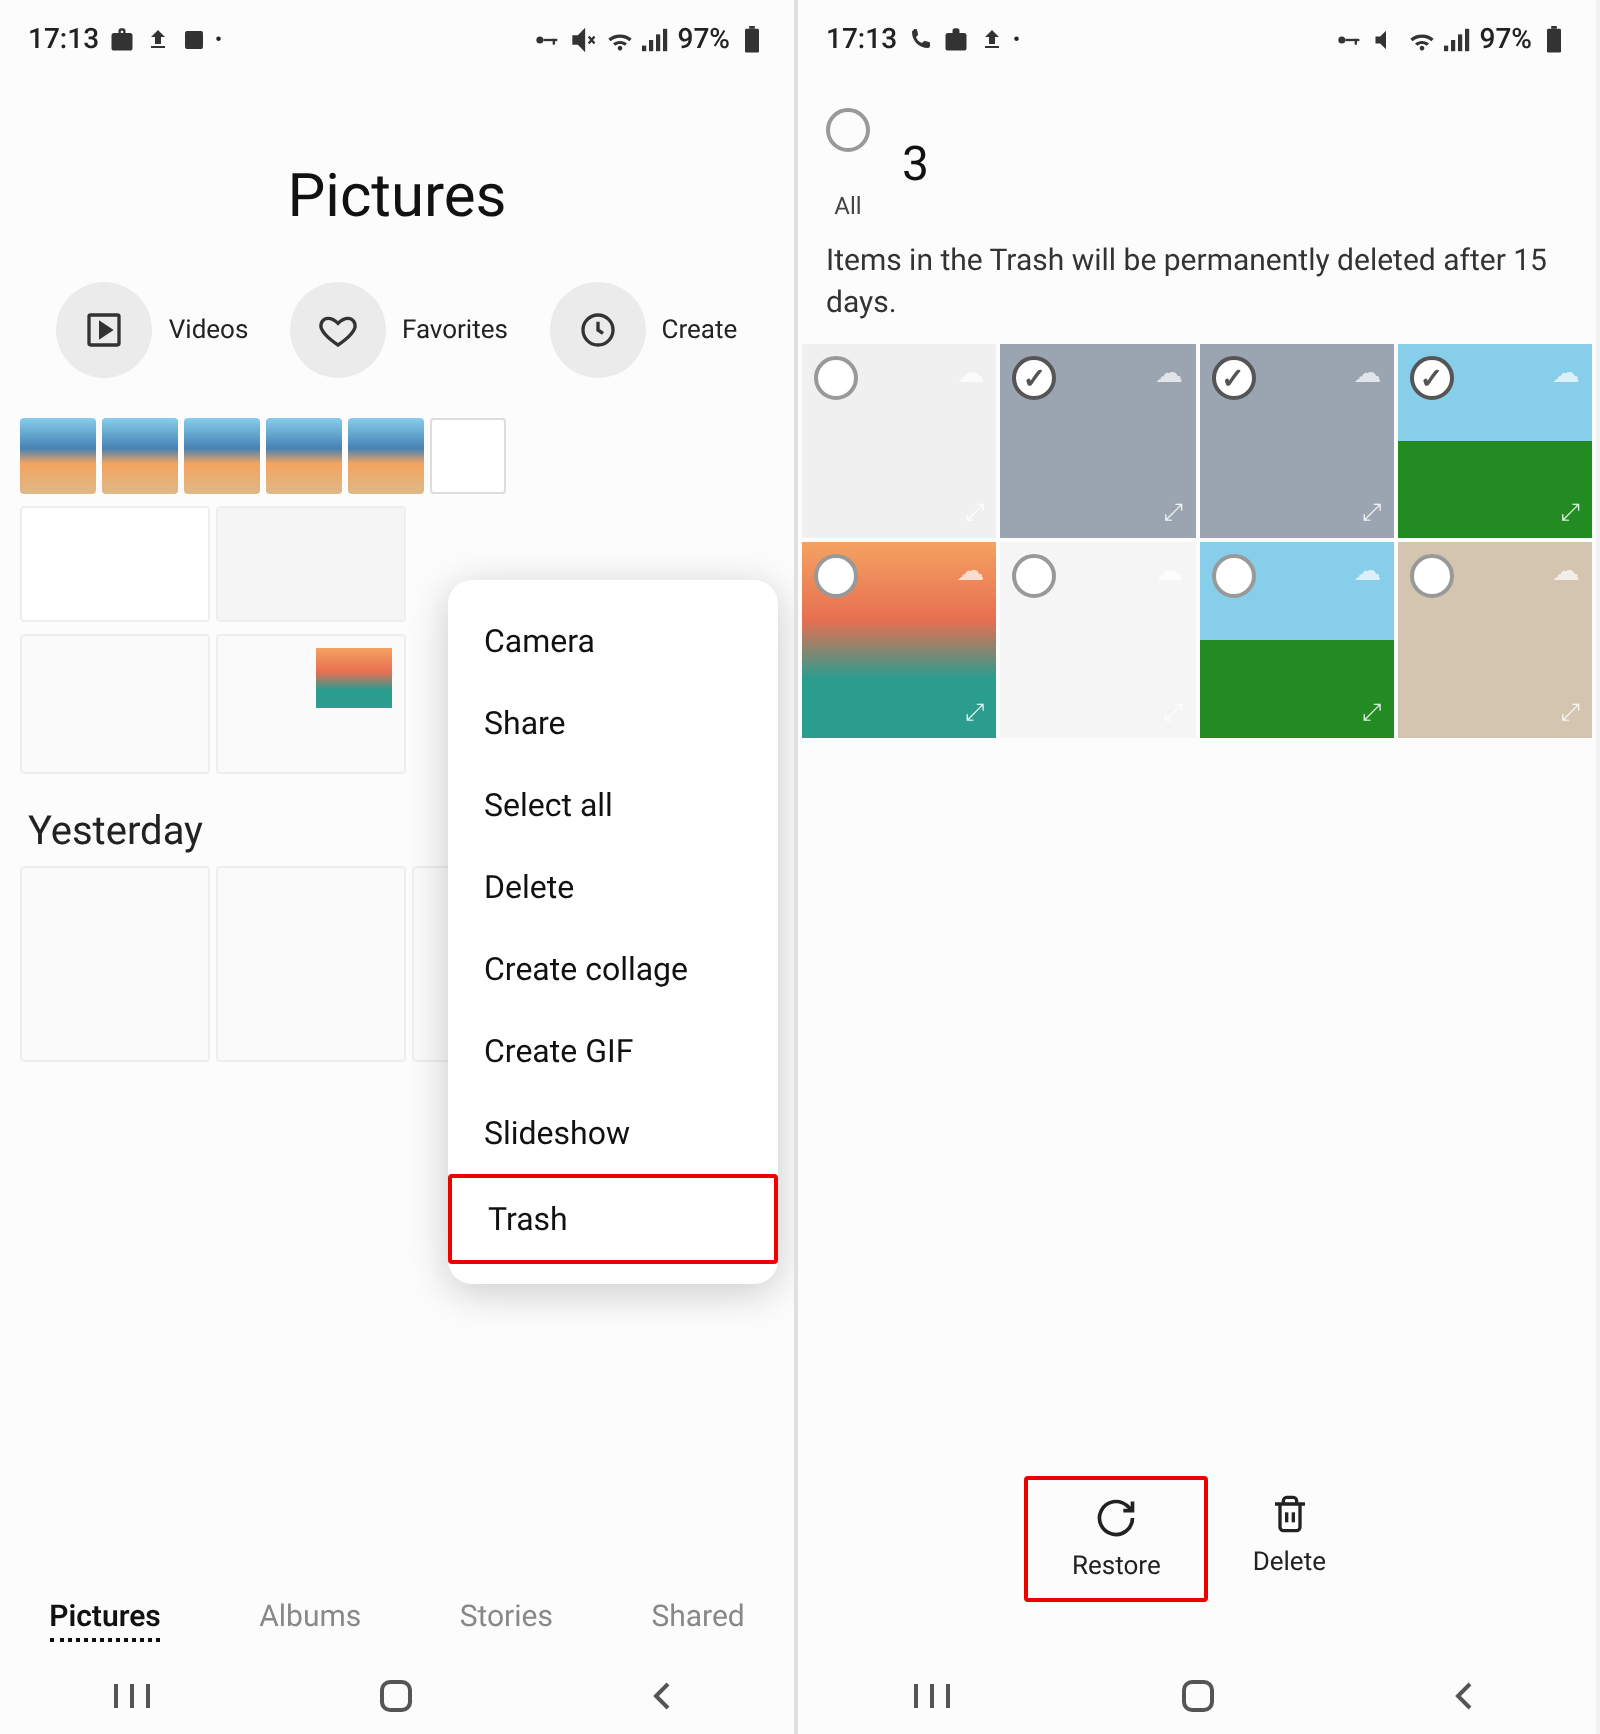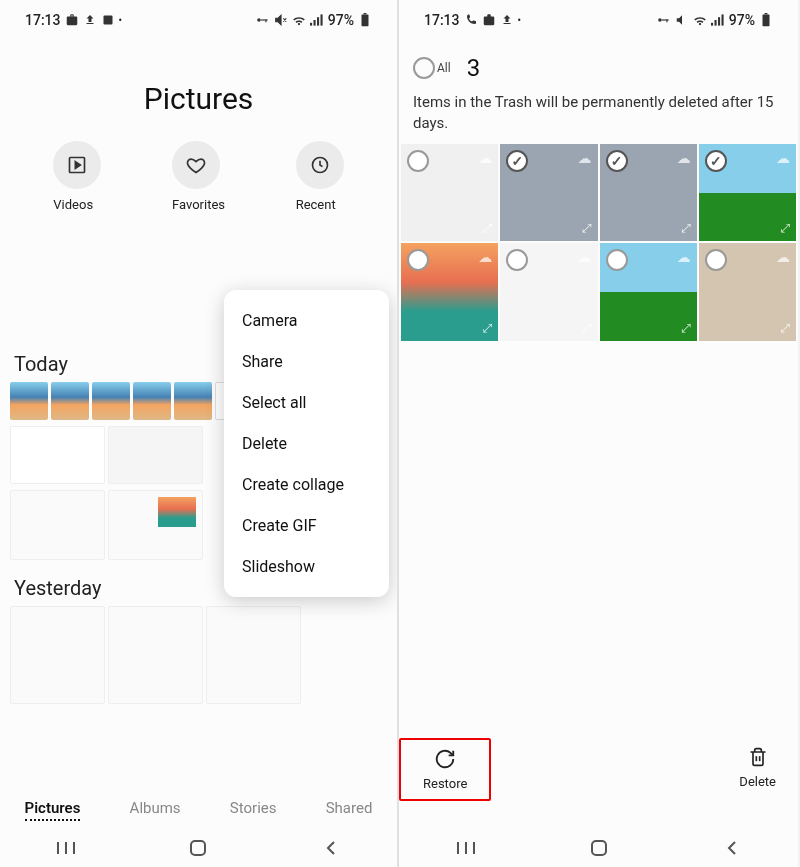--- a/index.html
+++ b/index.html
@@ -1,53 +1,53 @@
 <!DOCTYPE html>
 <html><head>
 <meta charset="utf-8">
 <style>
 *{box-sizing:border-box;margin:0;padding:0;font-family:-apple-system,BlinkMacSystemFont,"Segoe UI",Roboto,sans-serif}
 body{background:#f2f2f2;width:800px;height:867px;display:flex}
 .phone{width:399px;height:867px;background:#fcfcfc;position:relative;overflow:hidden}
 .phone-left{border-right:2px solid #e0e0e0}
-.status-bar{display:flex;justify-content:space-between;align-items:center;padding:12px 25px 8px;font-size:14px;font-weight:500;color:#222}
+.status-bar{display:flex;justify-content:space-between;align-items:center;padding:12px 14px 8px;font-size:14px;font-weight:500;color:#222}
 .status-left,.status-right{display:flex;align-items:center;gap:4px}
 .status-icon{width:14px;height:14px;display:inline-flex;align-items:center;justify-content:center}
 .title-area{text-align:center;padding:45px 0 25px}
 .title-text{font-size:30px;font-weight:400;color:#111}
 .quick-row{display:flex;justify-content:space-around;padding:0 18px 20px}
-.quick-item{display:flex;flex-direction:column;gap:8px}
+.quick-item{display:flex;flex-direction:row;align-items:center;gap:8px}
 .quick-circle{width:48px;height:48px;border-radius:50%;background:#ebebeb;display:flex;align-items:center;justify-content:center}
 .quick-label{font-size:13px;color:#222}
 .section-title{padding:10px 14px 6px;font-size:20px;color:#222}
 .thumb{background:#ddd;border-radius:2px}
 .thumb-row{display:flex;gap:3px;padding:0 10px;margin-bottom:6px}
 .menu-popup{position:absolute;right:8px;top:290px;width:165px;background:#fff;border-radius:12px;box-shadow:0 4px 20px rgba(0,0,0,0.2);padding:10px 0;z-index:10}
 .menu-item{padding:11px 18px;font-size:16px;color:#111;cursor:pointer}
 .highlight-red{border:2px solid #e00;border-radius:2px}
 .bottom-tabs{position:absolute;bottom:38px;left:0;right:0;display:flex;justify-content:space-around;padding:8px 0;background:#fcfcfc}
 .tab{font-size:15px;color:#888}
 .tab.active{color:#111;font-weight:600;border-bottom:2px dotted #111;padding-bottom:2px}
 .nav-bar{position:absolute;bottom:0;left:0;right:0;height:38px;display:flex;justify-content:space-around;align-items:center;background:#fcfcfc}
 .nav-btn{width:24px;height:24px;display:flex;align-items:center;justify-content:center;color:#333}
 
 .trash-header{display:flex;align-items:center;gap:16px;padding:18px 14px 6px}
 .all-circle{width:22px;height:22px;border:2px solid #999;border-radius:50%}
-.all-text-wrap{display:flex;flex-direction:row;align-items:center;gap:2px}
+.all-text-wrap{display:flex;flex-direction:column;align-items:center;gap:20px}
 .all-label{font-size:12px;color:#444}
 .count{font-size:24px;color:#111}
 .trash-info{padding:4px 14px 10px;font-size:15px;color:#333;line-height:1.4}
 .trash-grid{display:grid;grid-template-columns:repeat(4,1fr);gap:2px;padding:0 2px}
 .trash-thumb{position:relative;aspect-ratio:1;background:linear-gradient(135deg,#bbb,#ddd)}
 .trash-thumb .sel-circle{position:absolute;top:6px;left:6px;width:22px;height:22px;border-radius:50%;background:#fff;border:2px solid #999;display:flex;align-items:center;justify-content:center}
 .trash-thumb .sel-circle.checked{background:#fff;border-color:#555}
 .trash-thumb .sel-circle.checked::after{content:"✓";font-size:14px;color:#555;font-weight:bold}
 .trash-thumb .cloud{position:absolute;top:6px;right:6px;color:rgba(255,255,255,0.7);font-size:14px}
 .trash-thumb .expand{position:absolute;bottom:6px;right:6px;color:rgba(255,255,255,0.85);font-size:12px}
-.trash-actions{position:absolute;bottom:58px;left:0;right:0;display:flex;justify-content:space-between;padding:8px 0}
+.trash-actions{position:absolute;bottom:58px;left:0;right:0;display:flex;justify-content:center;padding:8px 0}
 .action-item{display:flex;flex-direction:column;align-items:center;gap:6px;padding:8px 22px}
 .action-label{font-size:13px;color:#222}
 svg{display:block}
 .landscape{background:linear-gradient(to bottom,#87CEEB 0%,#87CEEB 50%,#228B22 50%,#228B22 100%)}
 .settings-bg{background:#f5f5f5}
 .beach{background:linear-gradient(to bottom,#87CEEB 0%,#4682B4 40%,#F4A460 60%,#DEB887 100%)}
 .sunset{background:linear-gradient(to bottom,#f4a261 0%,#e76f51 40%,#2a9d8f 70%)}
 </style>
 </head>
 <body>
@@ -131,25 +131,24 @@
         </div>
       <span class="quick-label">Favorites</span>
     </div>
     <div class="quick-item">
       <div class="quick-circle">
           <svg width="20" height="20" viewBox="0 0 24 24" fill="none" stroke="#333" stroke-width="2">
             <circle cx="12" cy="12" r="9"></circle>
             <path d="M12 7v5l3 2"></path>
           </svg>
         </div>
-      <span class="quick-label">Recent</span>
-    </div>
-  </div>
-
-  <div class="section-title" style="margin-top:110px">Today</div>
+      <span class="quick-label">Create</span>
+    </div>
+  </div>
+
   <div class="thumb-row">
     <div class="thumb beach" style="width:38px;height:38px"></div>
     <div class="thumb beach" style="width:38px;height:38px"></div>
     <div class="thumb beach" style="width:38px;height:38px"></div>
     <div class="thumb beach" style="width:38px;height:38px"></div>
     <div class="thumb beach" style="width:38px;height:38px"></div>
     <div class="thumb" style="width:38px;height:38px;background:#fff;border:1px solid #ddd"></div>
   </div>
   <div class="thumb-row">
     <div class="thumb" style="width:95px;height:58px;background:#fff;border:1px solid #eee"></div>
@@ -170,20 +169,21 @@
   </div>
 
   <div class="menu-popup">
     <div class="menu-item">Camera</div>
     <div class="menu-item">Share</div>
     <div class="menu-item">Select all</div>
     <div class="menu-item">Delete</div>
     <div class="menu-item">Create collage</div>
     <div class="menu-item">Create GIF</div>
     <div class="menu-item">Slideshow</div>
+    <div class="menu-item highlight-red">Trash</div>
   </div>
 
   <div class="bottom-tabs">
     <span class="tab active">Pictures</span>
     <span class="tab">Albums</span>
     <span class="tab">Stories</span>
     <span class="tab">Shared</span>
   </div>
 
   <div class="nav-bar">

